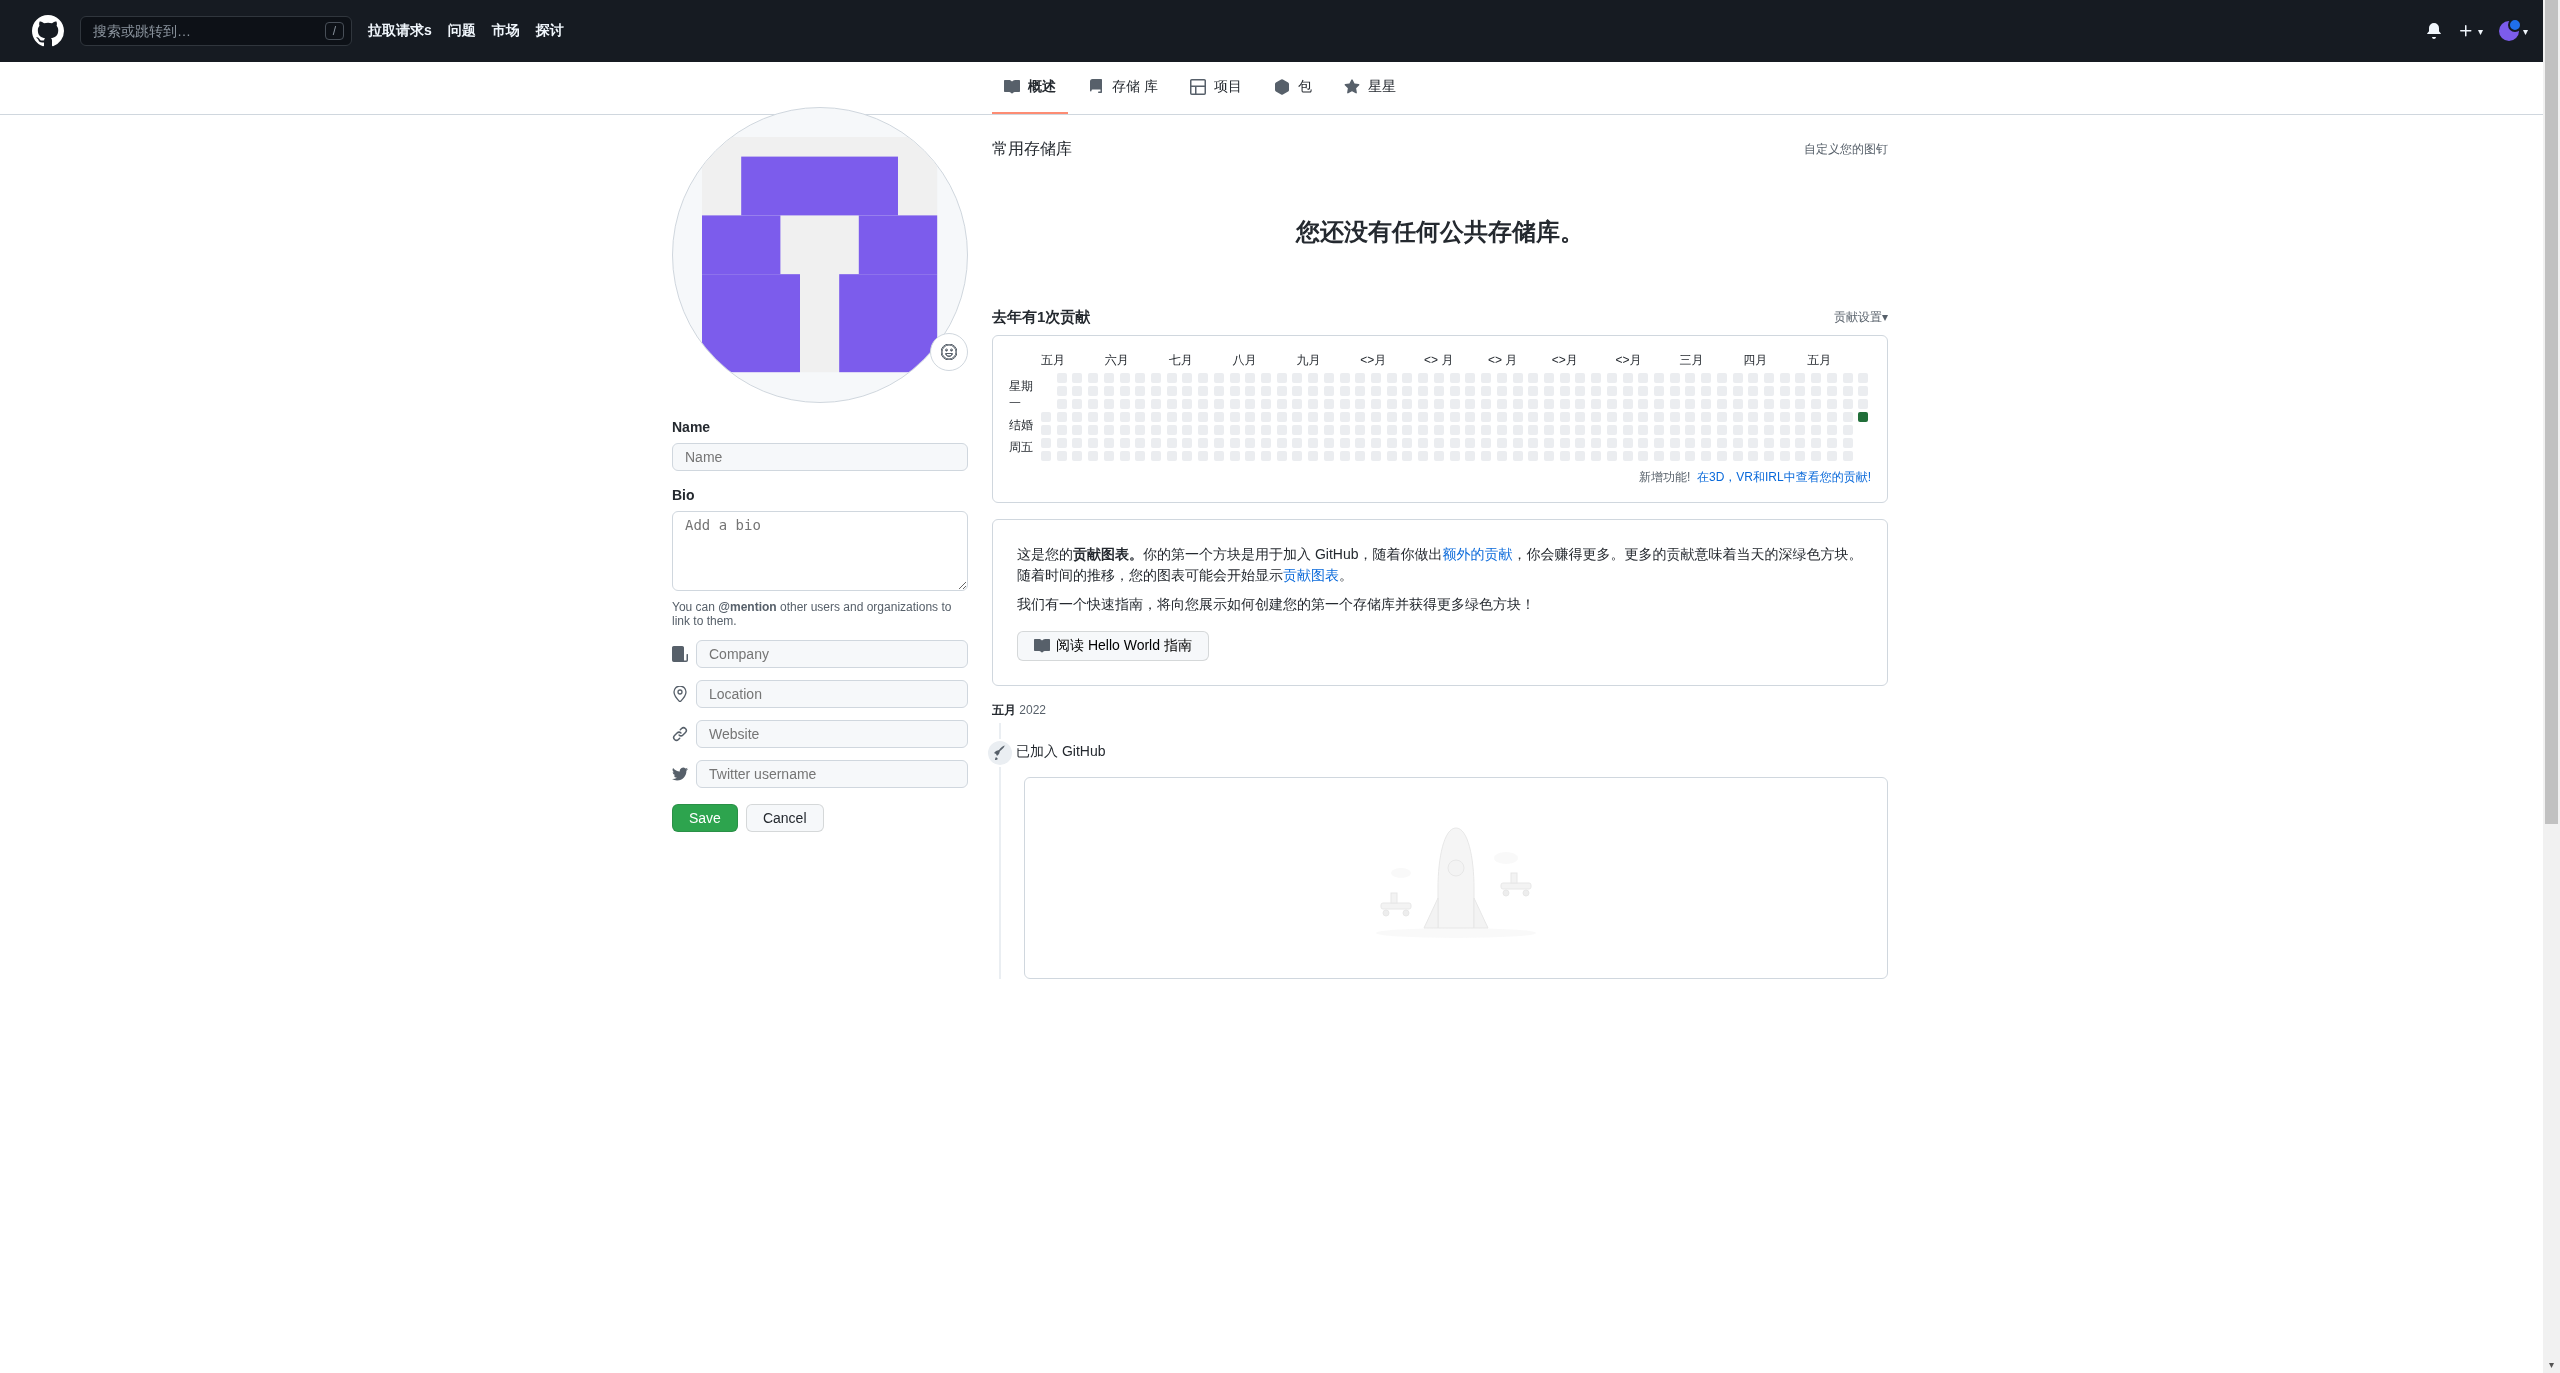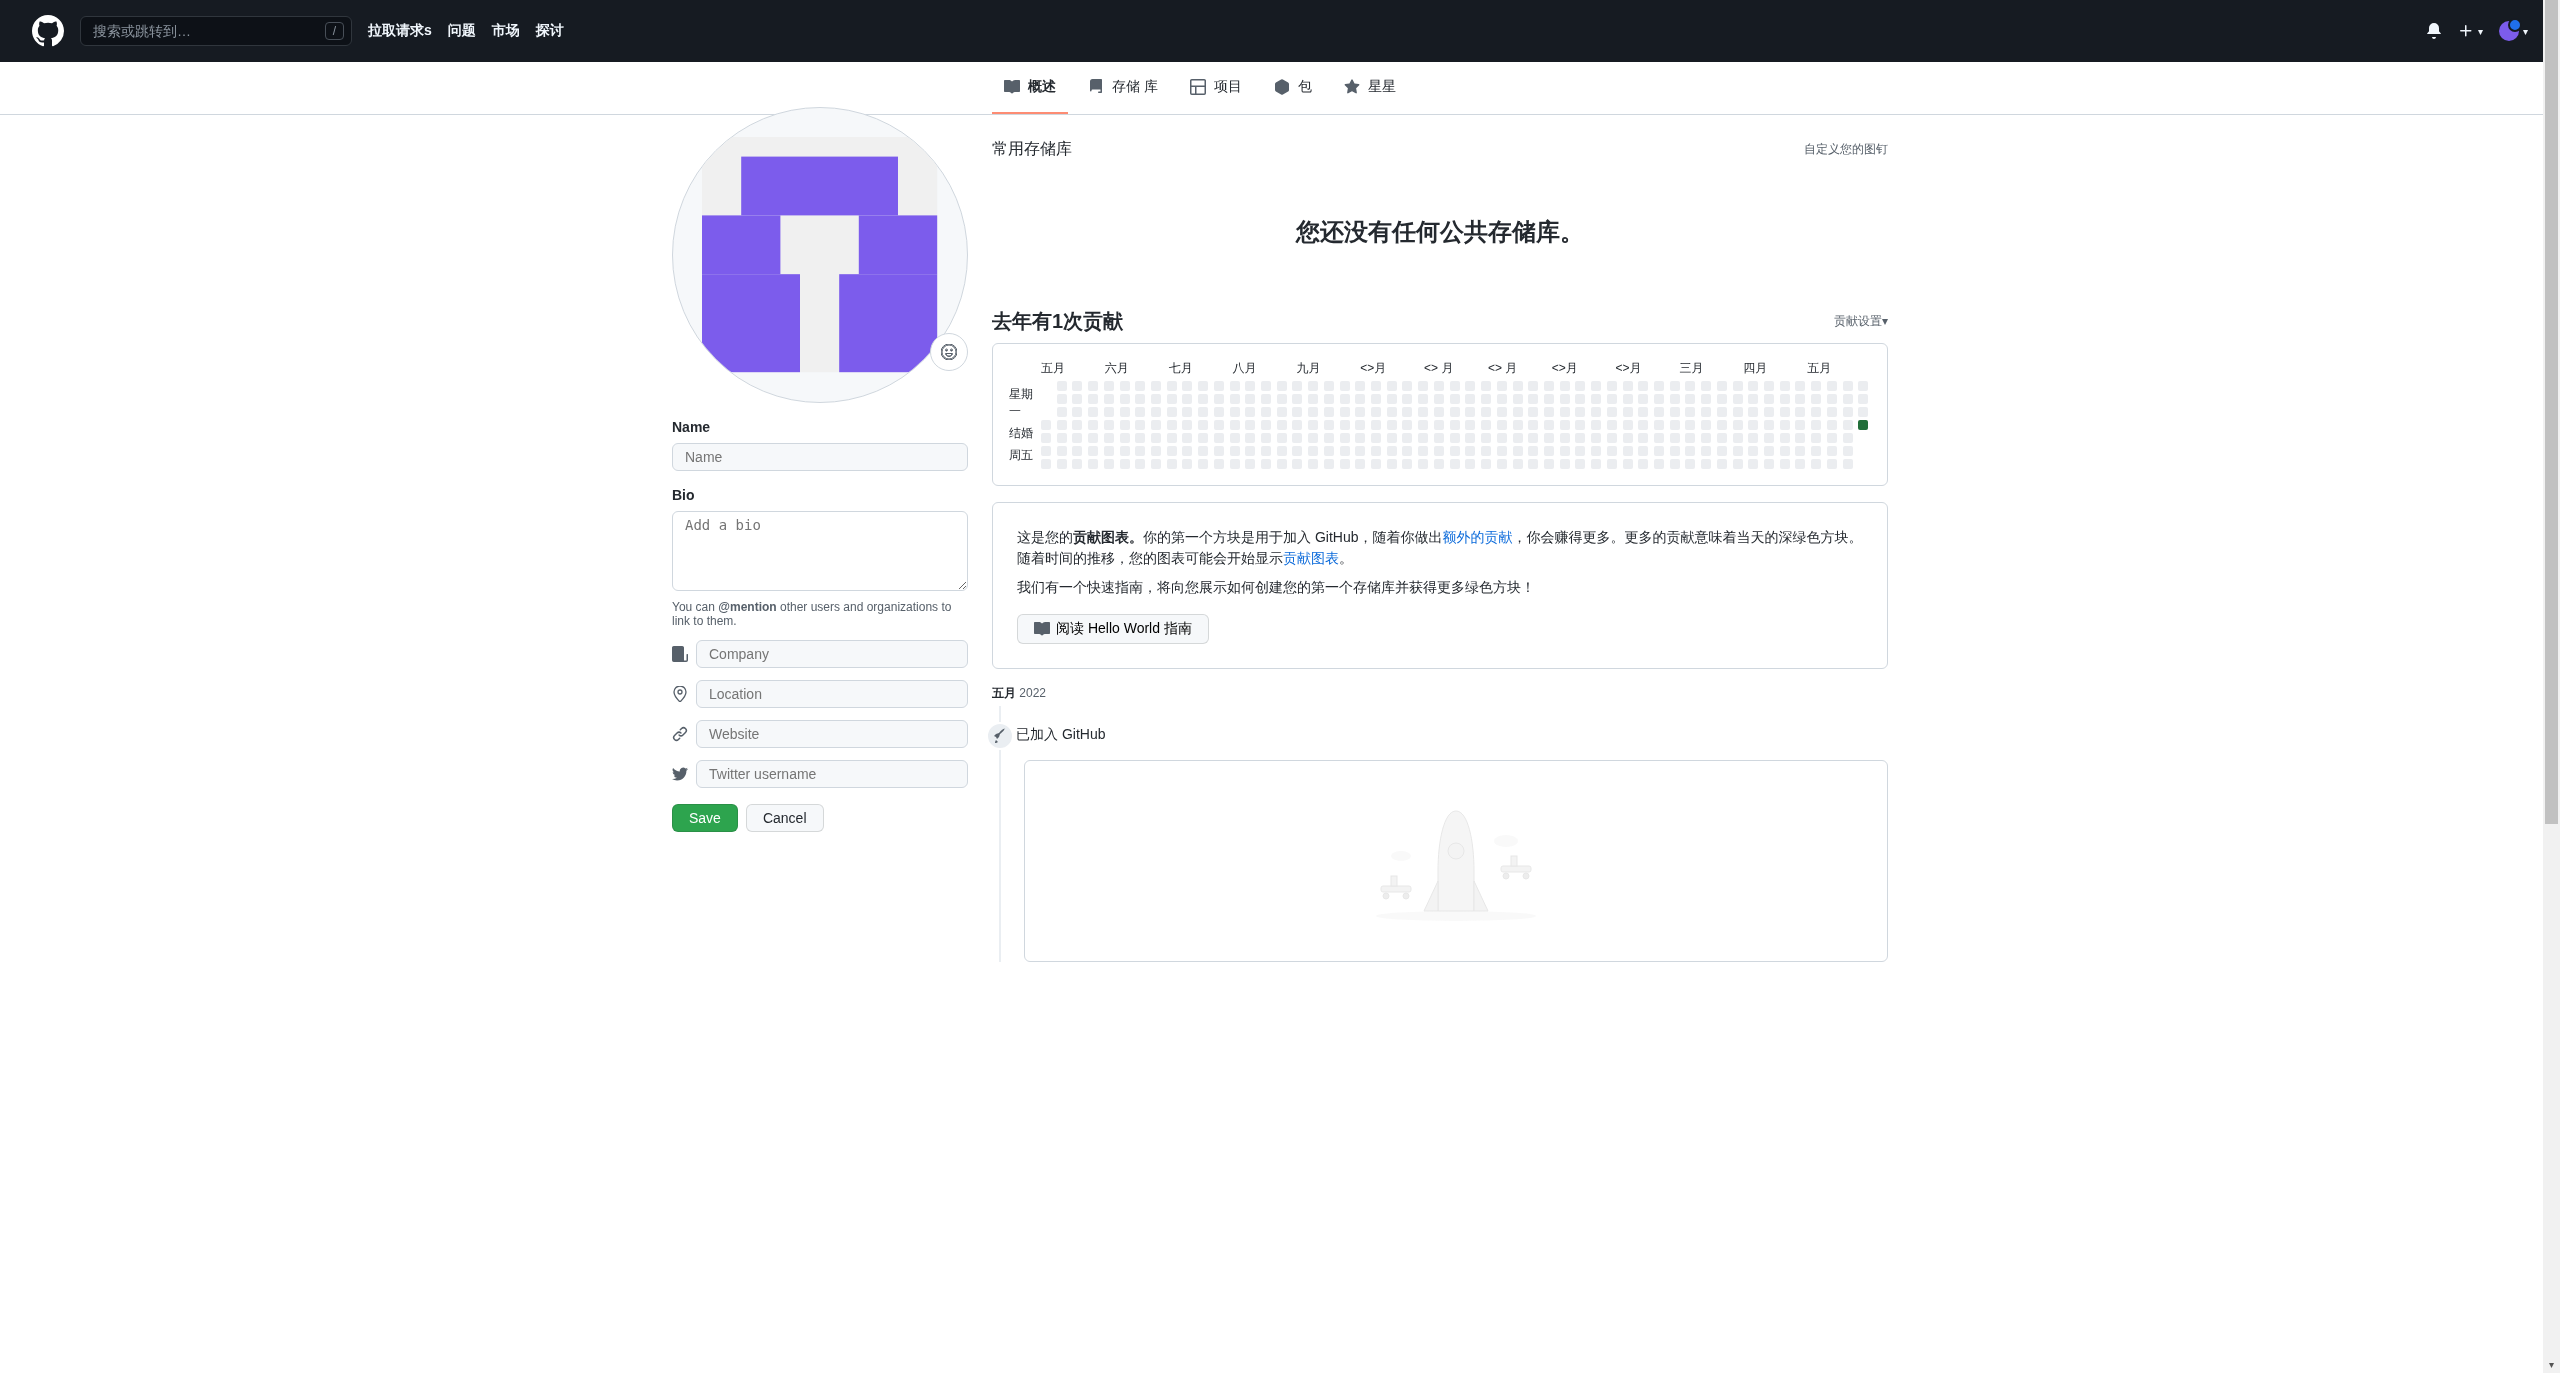--- a/index.html
+++ b/index.html
@@ -57,21 +57,21 @@
 .btn-primary { background: #2da44e; color: #fff; }
 .btn-default { background: #f6f8fa; color: #24292f; }
 
 
 .section-header { display: flex; justify-content: space-between; align-items: center; margin-bottom: 16px; }
 .section-title { font-size: 16px; font-weight: 400; }
 .section-link { font-size: 12px; color: #57606a; cursor: pointer; }
 .blankslate { text-align: center; padding: 40px 0 60px; font-size: 24px; font-weight: 600; }
 
 .contrib-header { display: flex; justify-content: space-between; align-items: center; margin-bottom: 8px; }
-.contrib-title { font-size: 20px; }
+.contrib-title { font-size: 15px; }
 .contrib-settings { font-size: 12px; color: #57606a; cursor: pointer; }
 
 .calendar-box { border: 1px solid #d0d7de; border-radius: 6px; padding: 16px; }
 .calendar-months { display: flex; font-size: 12px; color: #24292f; padding-left: 32px; margin-bottom: 4px; }
 .calendar-months span { flex: 1; text-align: left; }
 .calendar-body { display: flex; }
 .calendar-days { display: flex; flex-direction: column; font-size: 12px; color: #24292f; width: 32px; justify-content: space-around; padding: 2px 0; }
 .calendar-grid { flex: 1; display: grid; grid-template-columns: repeat(53, 1fr); grid-template-rows: repeat(7, 1fr); gap: 3px; }
 .cal-cell { width: 10px; height: 10px; background: #ebedf0; border-radius: 2px; }
 .cal-cell.l4 { background: #216e39; }
@@ -658,20 +658,23 @@
               <div class="cal-cell" style="grid-area: 7 / 46;"></div>
               <div class="cal-cell" style="grid-area: 7 / 47;"></div>
               <div class="cal-cell" style="grid-area: 7 / 48;"></div>
               <div class="cal-cell" style="grid-area: 7 / 49;"></div>
               <div class="cal-cell" style="grid-area: 7 / 50;"></div>
               <div class="cal-cell" style="grid-area: 7 / 51;"></div>
               <div class="cal-cell" style="grid-area: 7 / 52;"></div>
               <div class="cal-cell empty" style="grid-area: 7 / 53;"></div>
             </div>
       </div>
+      <div class="new-feature">
+        <span>新增功能!</span>&nbsp;&nbsp;<a href="#">在3D，VR和IRL中查看您的贡献!</a>
+      </div>
     </div>
 
     <div class="info-box">
       <p>
         <span>这是您的</span><strong>贡献图表。</strong><span>你的第一个方块是用于加入 GitHub，随着你做出</span><a href="#">额外的贡献</a><span>，你会赚得更多。更多的贡献意味着当天的深绿色方块。随着时间的推移，您的图表可能会开始显示</span><a href="#">贡献图表</a><span>。</span>
       </p>
       <p>我们有一个快速指南，将向您展示如何创建您的第一个存储库并获得更多绿色方块！</p>
       <button class="guide-btn">
         <svg width="16" height="16" viewBox="0 0 16 16" fill="#57606a">
               <path d="M0 1.75A.75.75 0 01.75 1h4.253c1.227 0 2.317.59 3 1.501A3.744 3.744 0 0111.006 1h4.245a.75.75 0 01.75.75v10.5a.75.75 0 01-.75.75h-4.507a2.25 2.25 0 00-1.591.659l-.622.621a.75.75 0 01-1.06 0l-.622-.621A2.25 2.25 0 005.258 13H.75a.75.75 0 01-.75-.75V1.75z"></path>

